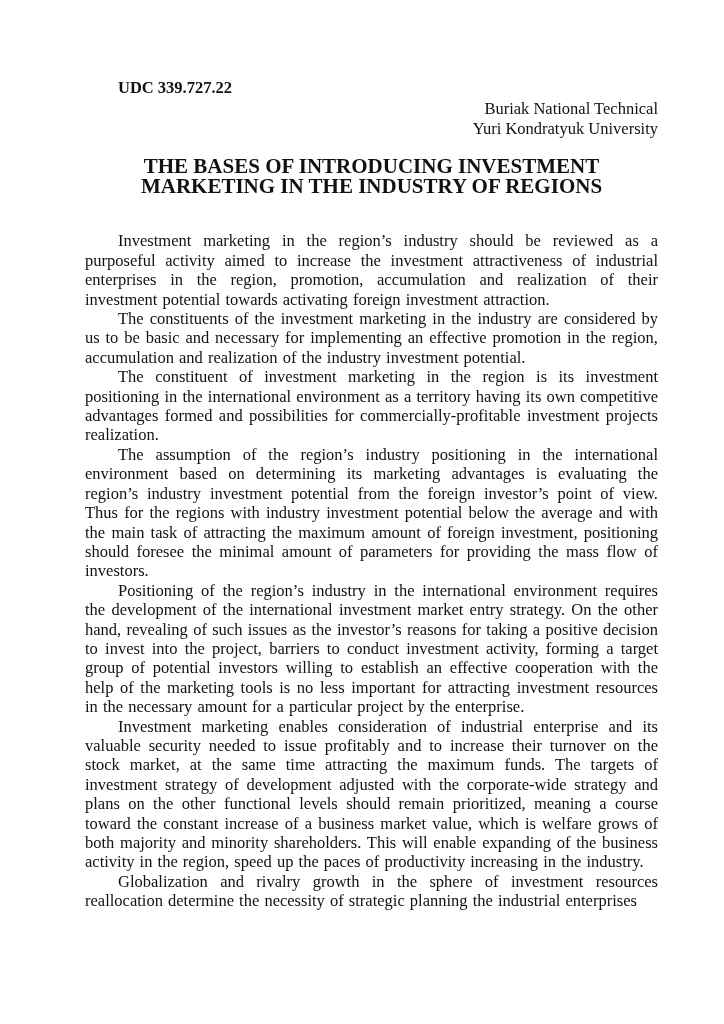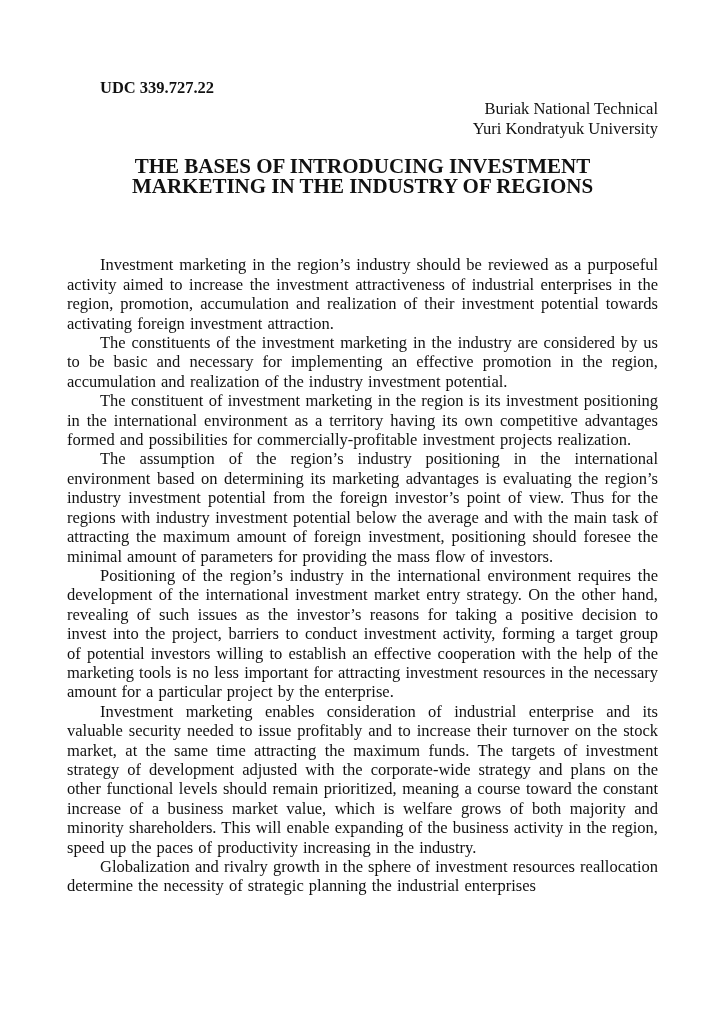--- a/index.html
+++ b/index.html
@@ -11,21 +11,21 @@
     width: 724px;
     height: 1024px;
     font-family: "Liberation Serif", "DejaVu Serif", serif;
     color: #111111;
     -webkit-font-smoothing: antialiased;
   }
   .page {
     box-sizing: border-box;
     width: 724px;
     height: 1024px;
-    padding: 78px 66px 0 67px;
+    padding: 78px 66px 0 85px;
     overflow: hidden;
     background: #ffffff;
     font-size: 16.5px;
     line-height: 19.4px;
   }
   .udc {
     font-weight: bold;
     padding-left: 33px;
     white-space: nowrap;
   }
@@ -37,21 +37,21 @@
     line-height: 19.4px;
   }
   .title {
     font-size: 21px;
     font-weight: bold;
     text-align: center;
     margin: 19px 0 0 0;
     line-height: 19.6px;
   }
   .body-text {
-    margin-top: 59px;
+    margin-top: 35px;
   }
   .body-text p {
     margin: 0;
     text-align: justify;
     text-indent: 33px;
     line-height: 19.4px;
     word-spacing: 1px;
   }
 </style>
 </head>

